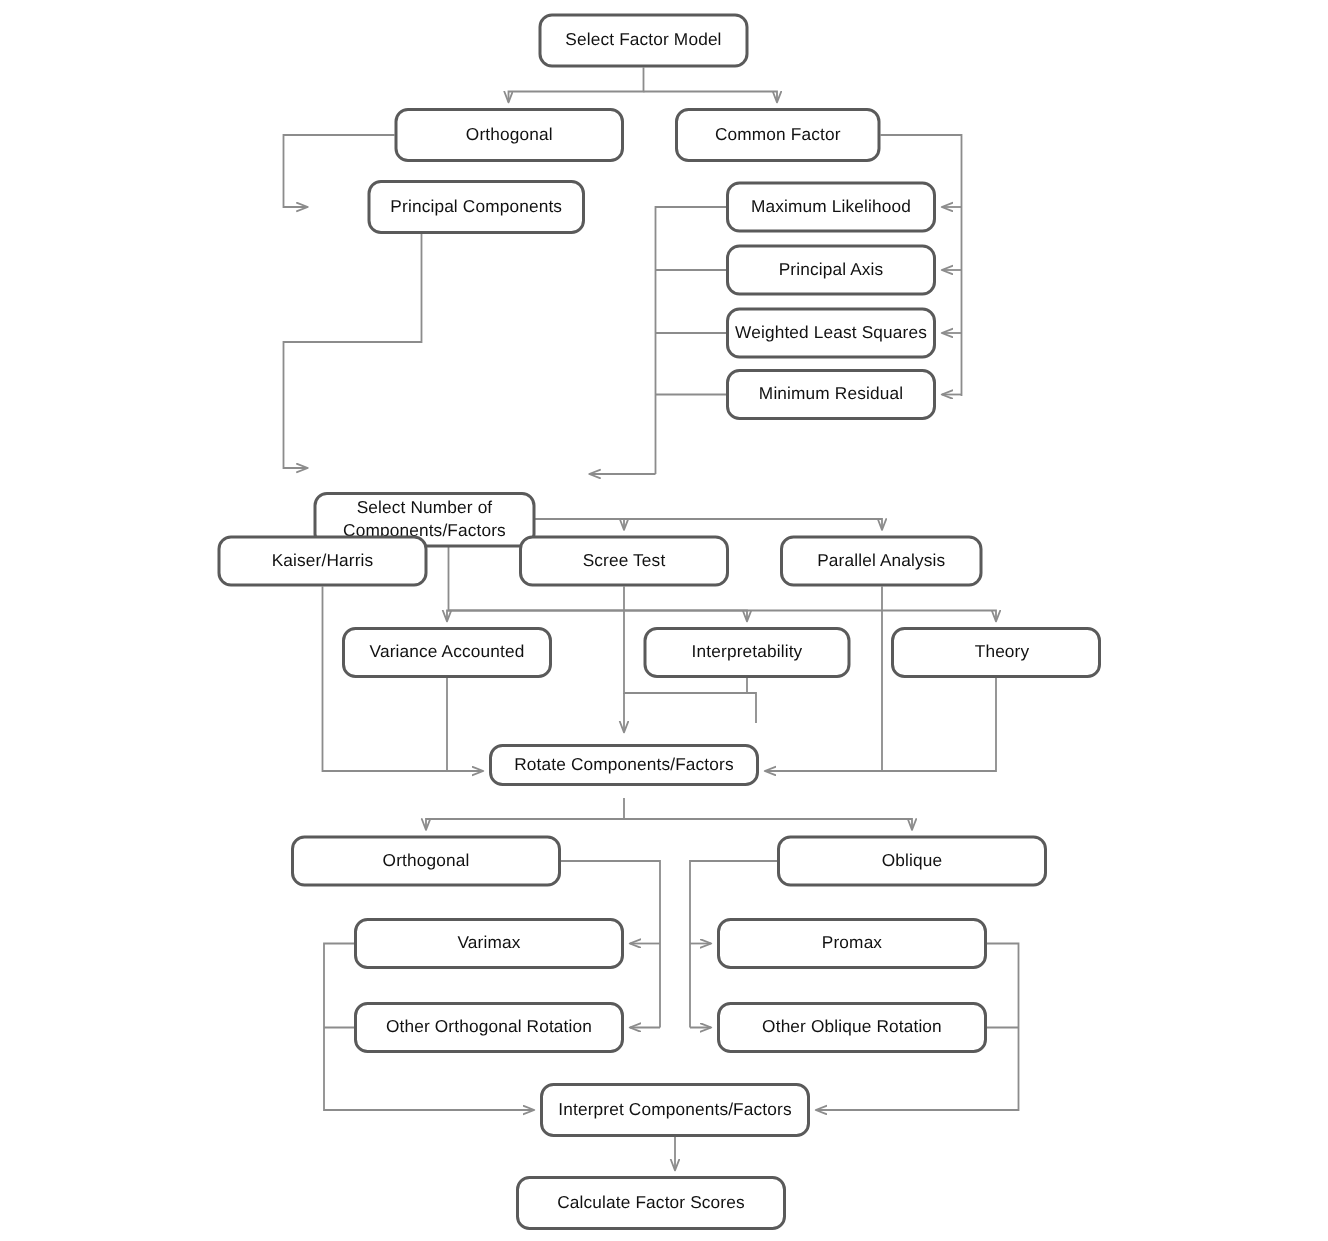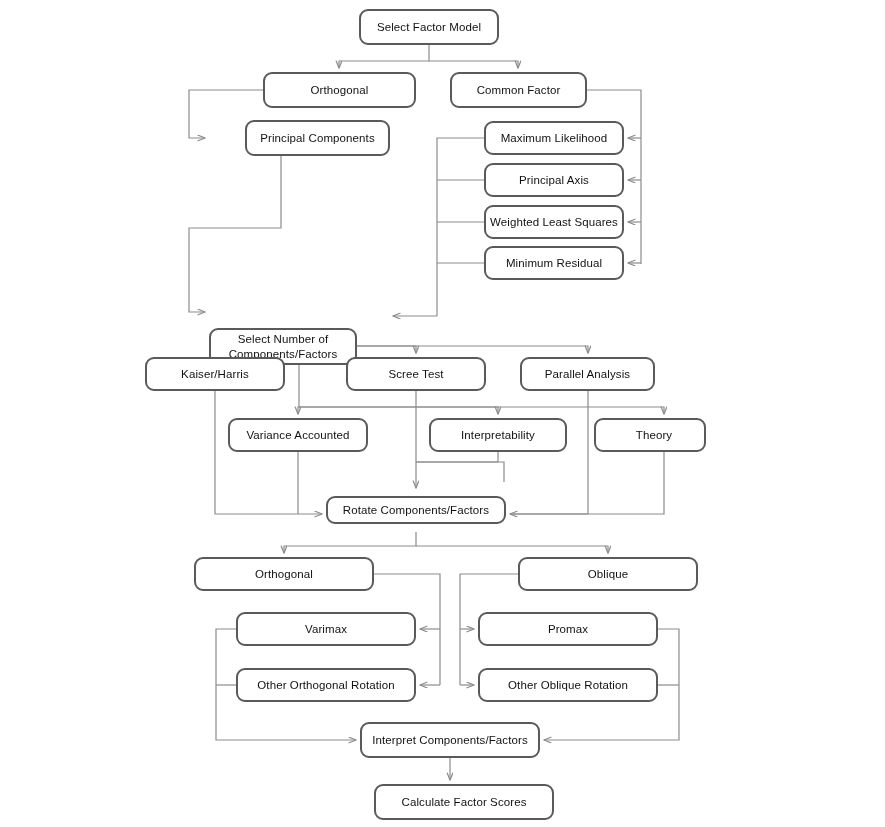--- a/index.html
+++ b/index.html
@@ -169,21 +169,21 @@
   </div>
 
   <div class="node" style="left:228px;top:418px;width:140px;height:34px;">
     <span class="lbl">Variance Accounted</span>
   </div>
 
   <div class="node" style="left:429px;top:418px;width:138px;height:34px;">
     <span class="lbl">Interpretability</span>
   </div>
 
-  <div class="node" style="left:594px;top:418px;width:112px;height:34px;padding-left:12px;">
+  <div class="node" style="left:594px;top:418px;width:140px;height:34px;padding-left:12px;">
     <span class="lbl">Theory</span>
   </div>
 
   <div class="node" style="left:326px;top:496px;width:180px;height:28px;">
     <span class="lbl">Rotate Components/Factors</span>
   </div>
 
   <div class="node" style="left:194px;top:557px;width:180px;height:34px;">
     <span class="lbl">Orthogonal</span>
   </div>
@@ -205,17 +205,17 @@
   </div>
 
   <div class="node" style="left:478px;top:668px;width:180px;height:34px;">
     <span class="lbl">Other Oblique Rotation</span>
   </div>
 
   <div class="node" style="left:360px;top:722px;width:180px;height:36px;">
     <span class="lbl">Interpret Components/Factors</span>
   </div>
 
-  <div class="node" style="left:374px;top:784px;width:180px;height:36px;">
+  <div class="node" style="left:344px;top:784px;width:180px;height:36px;">
     <span class="lbl">Calculate Factor Scores</span>
   </div>
 
 </div>
 
 </body></html>

